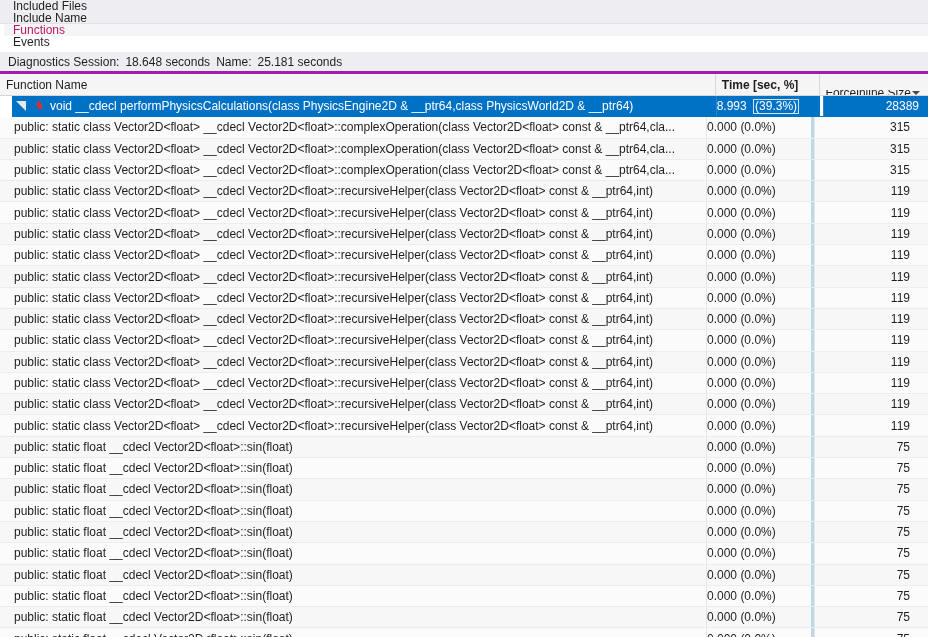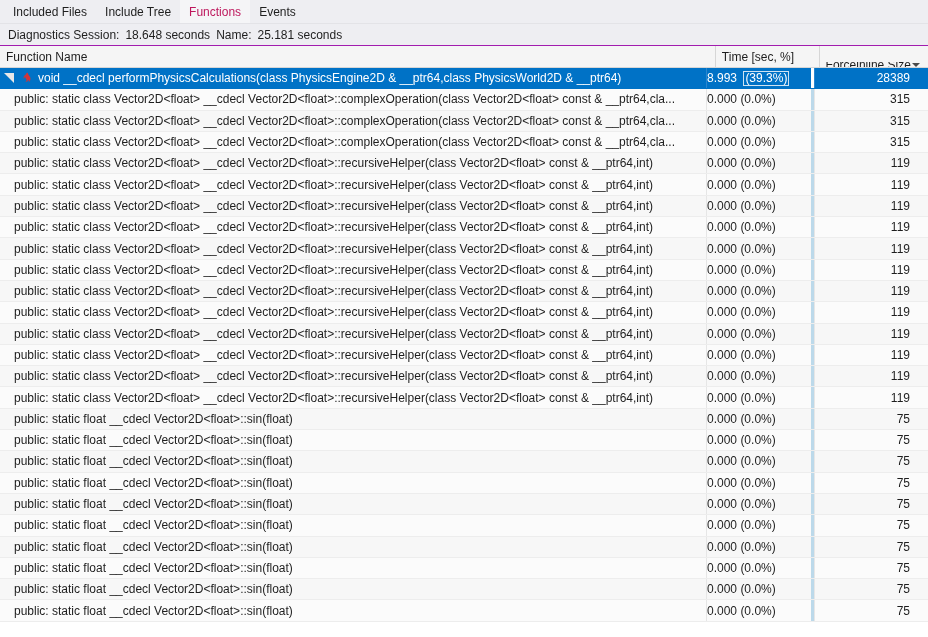--- a/index.html
+++ b/index.html
@@ -26,20 +26,21 @@
   
   .tabstrip {
     height: 24px;
     min-height: 24px;
     background: #eeeef2;
     display: flex;
     align-items: stretch;
     border-bottom: 1px solid #e3e3e7;
     padding-left: 4px;
     box-sizing: border-box;
+    flex-direction: column;
   }
   .tab {
     display: flex;
     align-items: center;
     padding: 0 9px;
     font-size: 12px;
     color: #1e1e1e;
     cursor: default;
     white-space: nowrap;
     line-height: 1;
@@ -54,22 +55,23 @@
   .infobar {
     height: 22px;
     min-height: 22px;
     background: #eeeef2;
     display: flex;
     align-items: center;
     padding-left: 8px;
     font-size: 12px;
     color: #1e1e1e;
     box-sizing: border-box;
-    border-bottom: 1px solid #a21caf;
+    border-bottom: 3px solid #a21caf;
     white-space: nowrap;
+    margin-top: 28px;
   }
   .infobar .sep { display: inline-block; width: 6px; }
 
   
   .grid {
     flex: 1;
     display: flex;
     flex-direction: column;
     background: #ffffff;
     overflow: hidden;
@@ -90,21 +92,21 @@
     align-items: center;
     box-sizing: border-box;
     border-right: 1px solid #d6d6d6;
     padding: 0 6px;
     white-space: nowrap;
     background: #f5f5f5;
     cursor: default;
     overflow: hidden;
   }
   .hcell.c-name  { width: 749px; }
-  .hcell.c-time  { width: 108px; justify-content: flex-start; }
+  .hcell.c-time  { width: 108px; justify-content: flex-start; font-weight: bold; }
   .hcell.c-size  { width: 113px; justify-content: flex-start; border-right: none; position: relative; margin-top: 16px; }
   .sort-arrow {
     position: absolute;
     right: 8px;
     top: 50%;
     transform: translateY(-50%);
     width: 0; height: 0;
     border-left: 4px solid transparent;
     border-right: 4px solid transparent;
     border-top: 4px solid #4a4a4a;
@@ -121,20 +123,21 @@
     display: flex;
     box-sizing: border-box;
     border-bottom: 1px solid #ededed;
     background: #fbfbfb;
     cursor: default;
   }
   .row.alt { background: #f7f7f7; }
   .row.selected {
     background: #0072c6;
     border-bottom: 1px solid #0072c6;
+    margin-left: 12px;
   }
 
   .cell {
     font-size: 12px;
     color: #1e1e1e;
     display: flex;
     align-items: center;
     box-sizing: border-box;
     white-space: nowrap;
     overflow: hidden;
@@ -206,21 +209,21 @@
 </head>
 <body>
 
 <div id="app">
 
   <div class="tabstrip" id="tabstrip">
       <div class="tab">
         <span>Included Files</span>
       </div>
       <div class="tab">
-        <span>Include Tree</span>
+        <span>Include Name</span>
       </div>
       <div class="tab active">
         <span>Functions</span>
       </div>
       <div class="tab">
         <span>Events</span>
       </div>
     </div>
 
   <div class="infobar">

